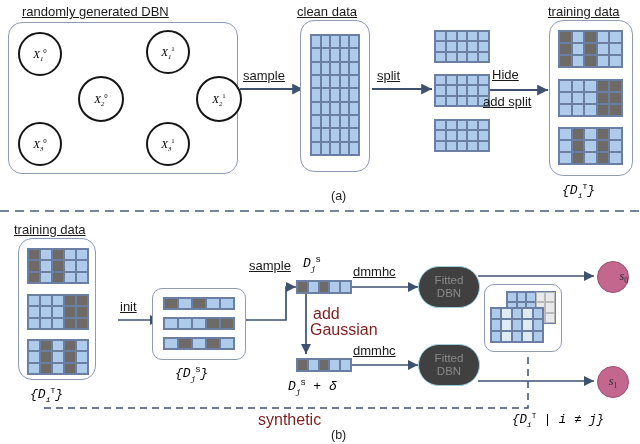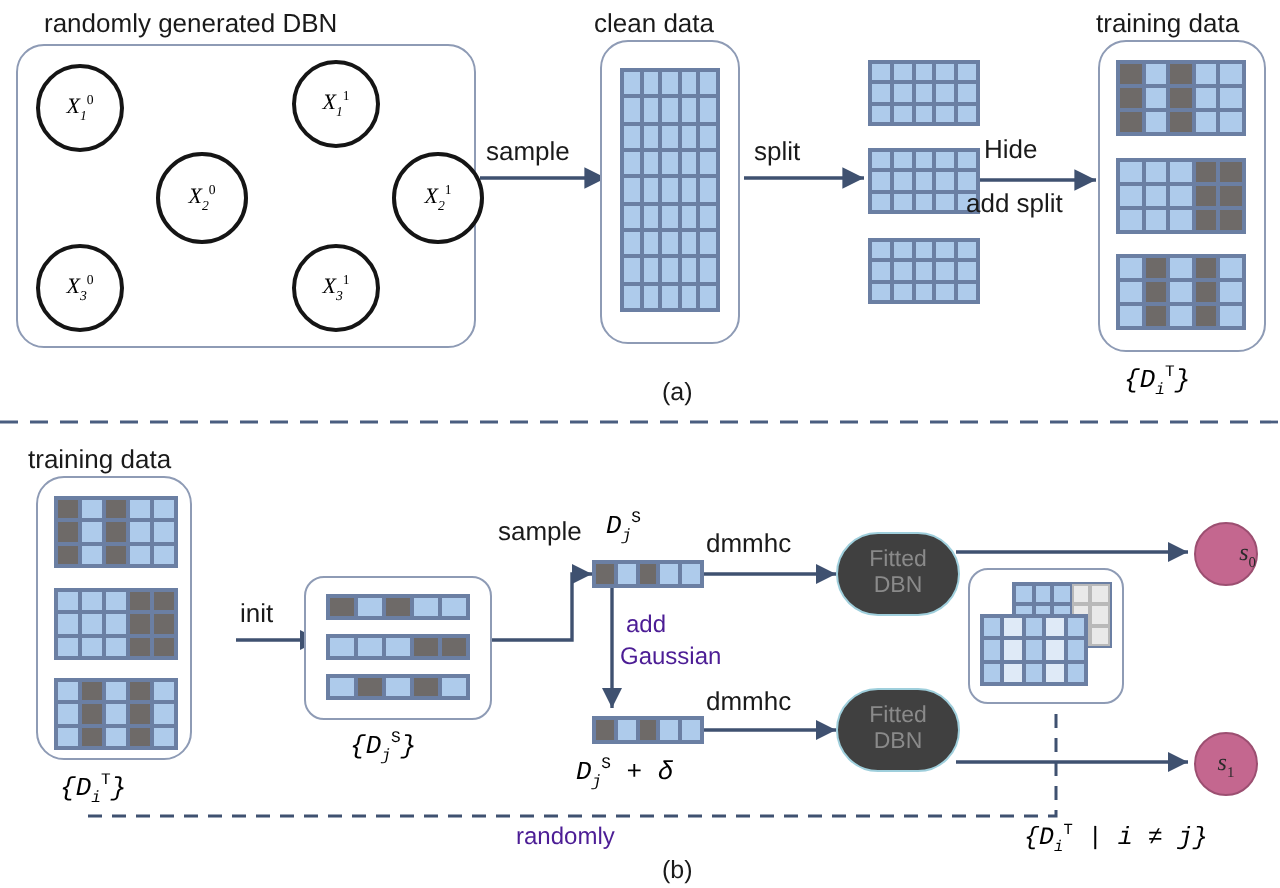--- a/index.html
+++ b/index.html
@@ -6,22 +6,22 @@
   body{
     width:640px;height:444px;
     background:#ffffff;
     font-family:"Liberation Sans", sans-serif;
     color:#000;
     overflow:hidden;
     position:relative;
   }
   #stage{position:absolute;left:0;top:0;width:640px;height:444px;}
   .abs{position:absolute;}
-  .lbl{font-size:13px;color:#1a1a1a;white-space:nowrap;}
-  .lbl-sm{font-size:12px;color:#4c1d95;white-space:nowrap;}
+  .lbl{font-size:13px;color:#1a1a1a;white-space:nowrap;text-decoration:underline;}
+  .lbl-sm{font-size:16px;color:#7f1d1d;white-space:nowrap;}
   .math{font-family:Liberation Mono, monospace;font-style:italic;white-space:nowrap;}
   .panel-tag{font-size:12.5px;color:#1a1a1a;}
 
   
   .roundbox{
     border:1.3px solid #8e9bb5;
     border-radius:14px;
     background:#ffffff;
     box-sizing:border-box;
   }
@@ -468,20 +468,20 @@
       <div class="cell "></div>
     </div>
 
   <div class="abs score" style="left:597px;top:261px;width:30px;height:30px;justify-content:flex-end;">
     <span>s<span class="sbn">0</span></span>
   </div>
   <div class="abs score" style="left:597px;top:366px;width:30px;height:30px;">
     <span>s<span class="sbn">1</span></span>
   </div>
 
-  <div class="abs lbl-sm" style="left:258px;top:411px;">randomly</div>
+  <div class="abs lbl-sm" style="left:258px;top:411px;">synthetic</div>
   <div class="abs math" style="left:512px;top:412px;font-size:12.5px;">
     {<i>D</i><span class="sbn" style="font-style:italic;">i</span><span class="sup">T</span> | <i>i</i> ≠ <i>j</i>}
   </div>
 
   <div class="abs panel-tag" style="left:331px;top:428px;">(b)</div>
 
 </div>
 
 </body></html>

